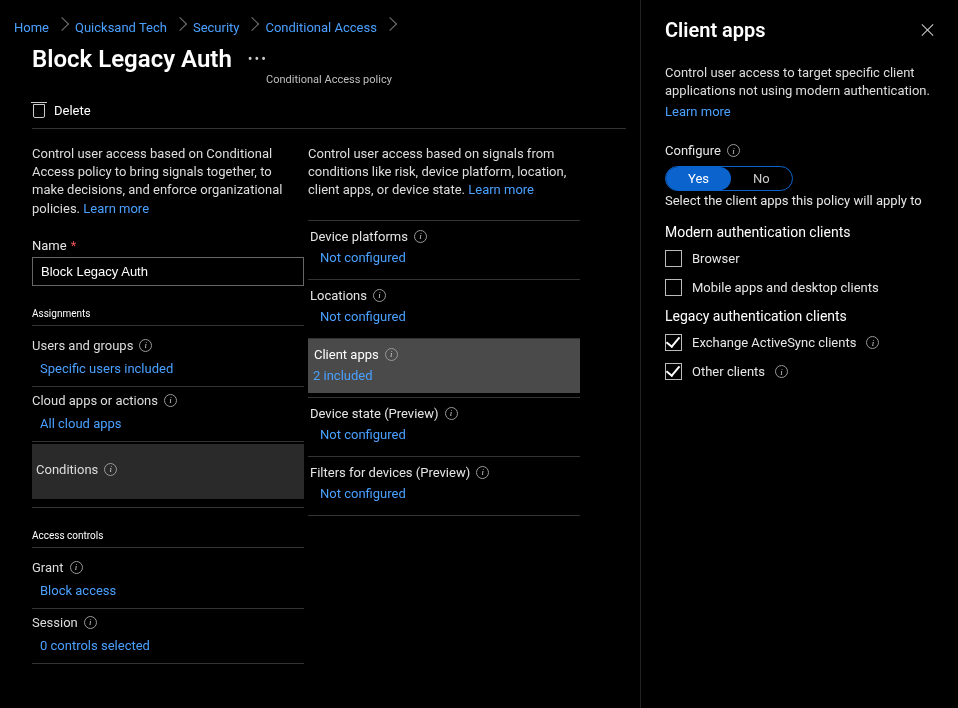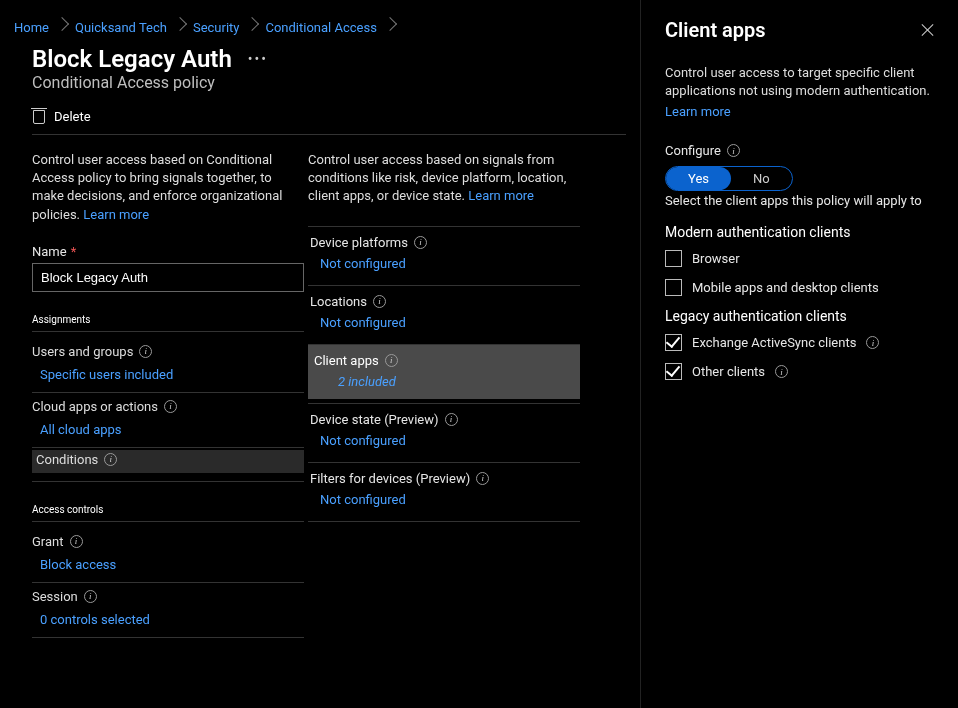--- a/index.html
+++ b/index.html
@@ -45,21 +45,22 @@
   }
   .heading-row h1 {
     font-size: 24px;
     font-weight: 600;
     color: #fff;
   }
   .more-dots { color: #ccc; cursor: pointer; letter-spacing:2px; font-size:14px;}
   .sub-heading {
     padding: 0 14px 6px 32px;
     color: #bfbfbf;
-    font-size: 16px;
+    font-size: 11px;
+    text-align: center;
   }
   .toolbar {
     padding: 10px 14px 10px 32px;
     display: flex;
     align-items: center;
     gap: 8px;
   }
   .trash-icon {
     width: 14px; height: 16px;
     display:inline-block;
@@ -125,21 +126,21 @@
   .cond-title{
     display:flex;align-items:center;gap:6px;color:#e5e5e5;padding:4px 6px 2px 2px;
   }
   .cond-val{
     color:#4aa0ff;padding:4px 0 6px 12px;cursor:pointer;
   }
   .cond-entry.highlight{
     background:#4a4a4a;
   }
   .cond-entry.highlight .cond-title{color:#fff;padding-left:6px;}
-  .cond-entry.highlight .cond-val{padding-left:30px;font-style:italic;}
+  .cond-entry.highlight .cond-val{padding-left:5px;}
 
   
   .panel{
     width:318px;
     min-width:318px;
     border-left:1px solid #222;
     padding:18px 24px 0 24px;
     position:relative;
   }
   .panel h2{
@@ -234,21 +235,21 @@
 
       <div class="item" data-name="cloud-apps-item">
         <div class="item-label">
           <span data-name="cloud-apps-label">Cloud apps or actions</span>
           <span class="info-icon" data-name="info-icon"></span>
         </div>
         <div class="item-value" data-name="cloud-apps-value">All cloud apps</div>
         <div class="divider-under"></div>
       </div>
 
-      <div class="item selected" data-name="conditions-item" style="padding:2px 0;">
+      <div class="item selected" data-name="conditions-item" style="padding:18px 0;">
         <div class="item-label" style="padding-left:4px;">
           <span data-name="conditions-label">Conditions</span>
           <span class="info-icon" data-name="info-icon"></span>
         </div>
       </div>
       <div class="hr" style="margin:8px 0 0 0;"></div>
 
       <div class="section-title" data-name="access-controls-header">Access controls</div>
 
       <div class="item" data-name="grant-item">

